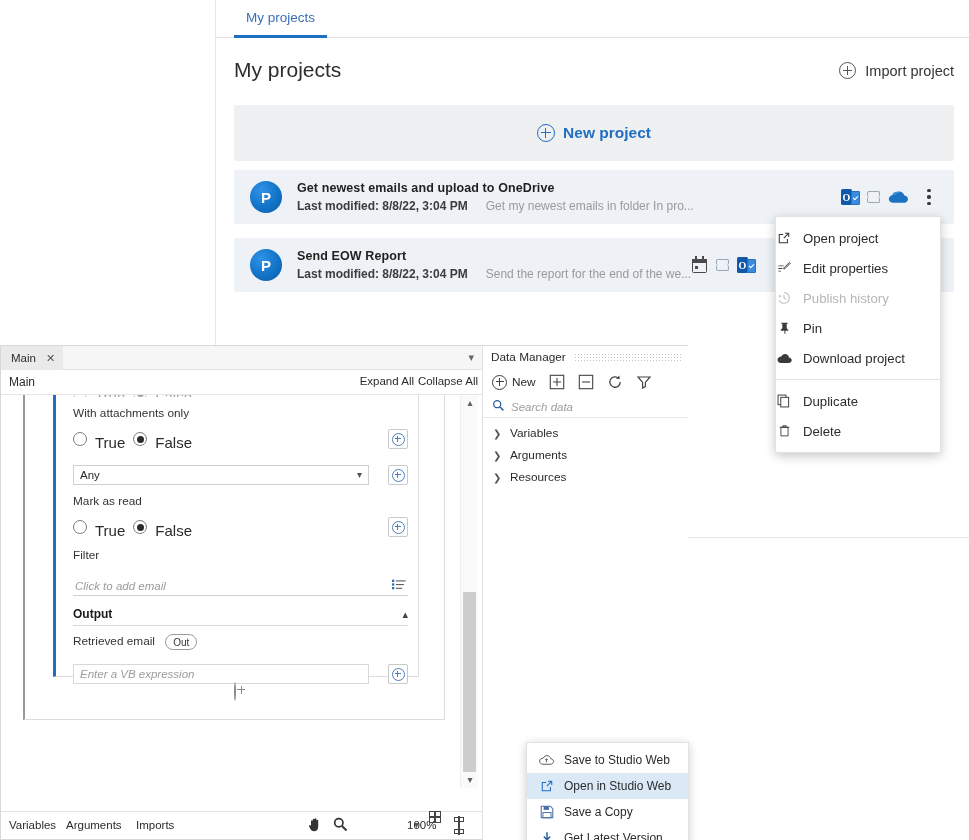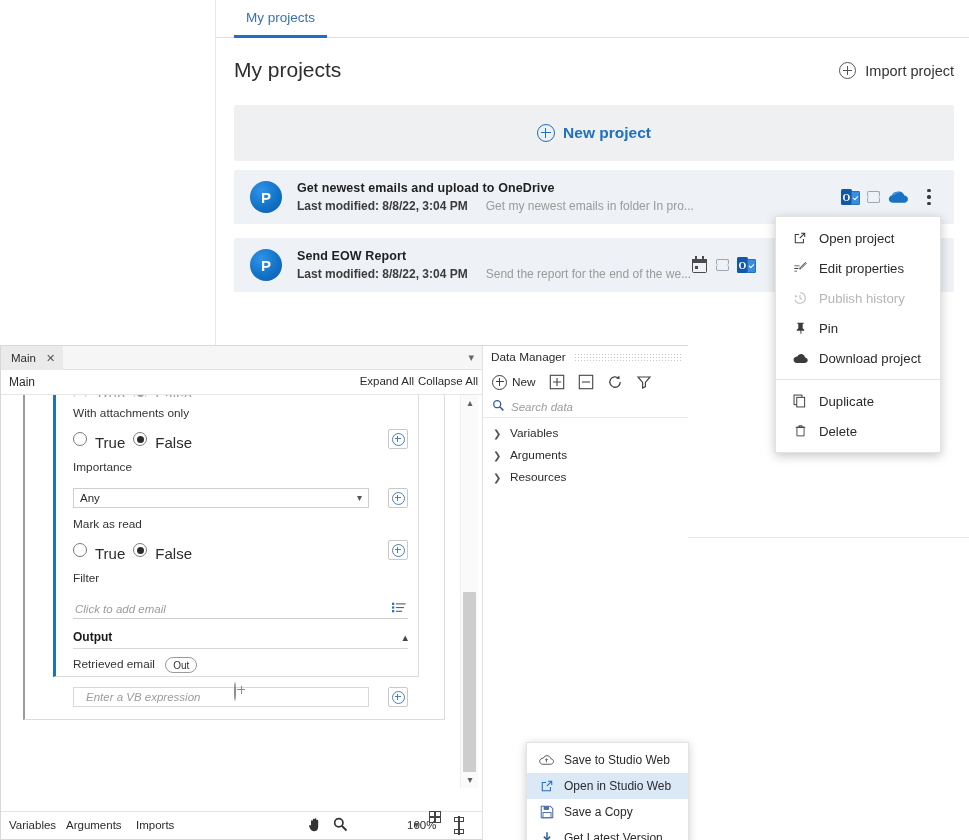--- a/index.html
+++ b/index.html
@@ -135,21 +135,21 @@
   #ctxmenu {
     position:absolute; left: 775px; top: 216px; width: 164px;
     background:#fff;
     border: 1px solid #e2e2e2;
     box-shadow: 0 3px 10px rgba(0,0,0,.22);
     padding: 6px 0 6px 0;
     z-index: 40;
   }
   .ctx-item {
     height: 30px; display:flex; align-items:center; gap:11px;
-    padding-left: 16px; font-size: 13.2px; color:#2b2b2b; cursor:pointer;
+    padding-left: 0; font-size: 13.2px; color:#2b2b2b; cursor:pointer;
   }
   .ctx-item.disabled { color:#b6b6b6; cursor:default; }
   .ctx-item.active { background:#dce6f4; }
   .ctx-sep { height:1px; background:#e4e4e4; margin: 6px 0; }
   .ctx-ic { width:16px; height:16px; flex:none; display:flex; align-items:center; justify-content:center; }
 
   
   #studio {
     position:absolute; left:0; top:345px; width:688px; height:495px;
     background:#fff; border:1px solid #d8d8d8; box-sizing:border-box;
@@ -215,21 +215,21 @@
   .plus-glyph::after  { top:2px; left:4.4px; height:6.5px; width:1.1px; }
   .ctl-row { display:flex; align-items:center; gap:19px; margin-top:14px; }
   .sel-box {
     flex:1; height:20px; border:1px solid #cfcfcf; background:#fff;
     display:flex; align-items:center; padding:0 6px; font-size:11.5px; color:#2b2b2b;
     box-sizing:border-box; position:relative;
   }
   .sel-box .chev { position:absolute; right:6px; top:3px; font-size:10px; color:#555; }
   .txt-box {
     flex:1; height:20px; border:1px solid #d8d8d8; background:#fff;
-    display:flex; align-items:center; padding:0 12px; font-size:11.5px; color:#9c9c9c;
+    display:flex; align-items:center; padding:0 6px; font-size:11.5px; color:#9c9c9c;
     font-style:italic; box-sizing:border-box;
   }
   .underline-box {
     flex:1; height:20px; border-bottom:1px solid #cfcfcf;
     display:flex; align-items:center; justify-content:space-between;
     padding:0 2px; font-size:11.5px; color:#9c9c9c; font-style:italic; box-sizing:border-box;
   }
   .sect-head {
     display:flex; align-items:center; justify-content:space-between;
     border-bottom:1px solid #d8d8d8; padding-bottom:4px; margin-top:11px;
@@ -528,21 +528,20 @@
                 <span class="radio"></span>
                 <span class="radio-txt">True</span>
                 <span class="radio on"></span>
                 <span class="radio-txt">False</span>
               </span>
               <span class="plus-box">
                   <span class="plus-glyph"></span>
                 </span>
             </div>
 
-            <div class="pfield-label">Importance</div>
             <div class="ctl-row">
               <span class="sel-box">
                 <span>Any</span>
                 <span class="chev">▾</span>
               </span>
               <span class="plus-box">
                   <span class="plus-glyph"></span>
                 </span>
             </div>
 

